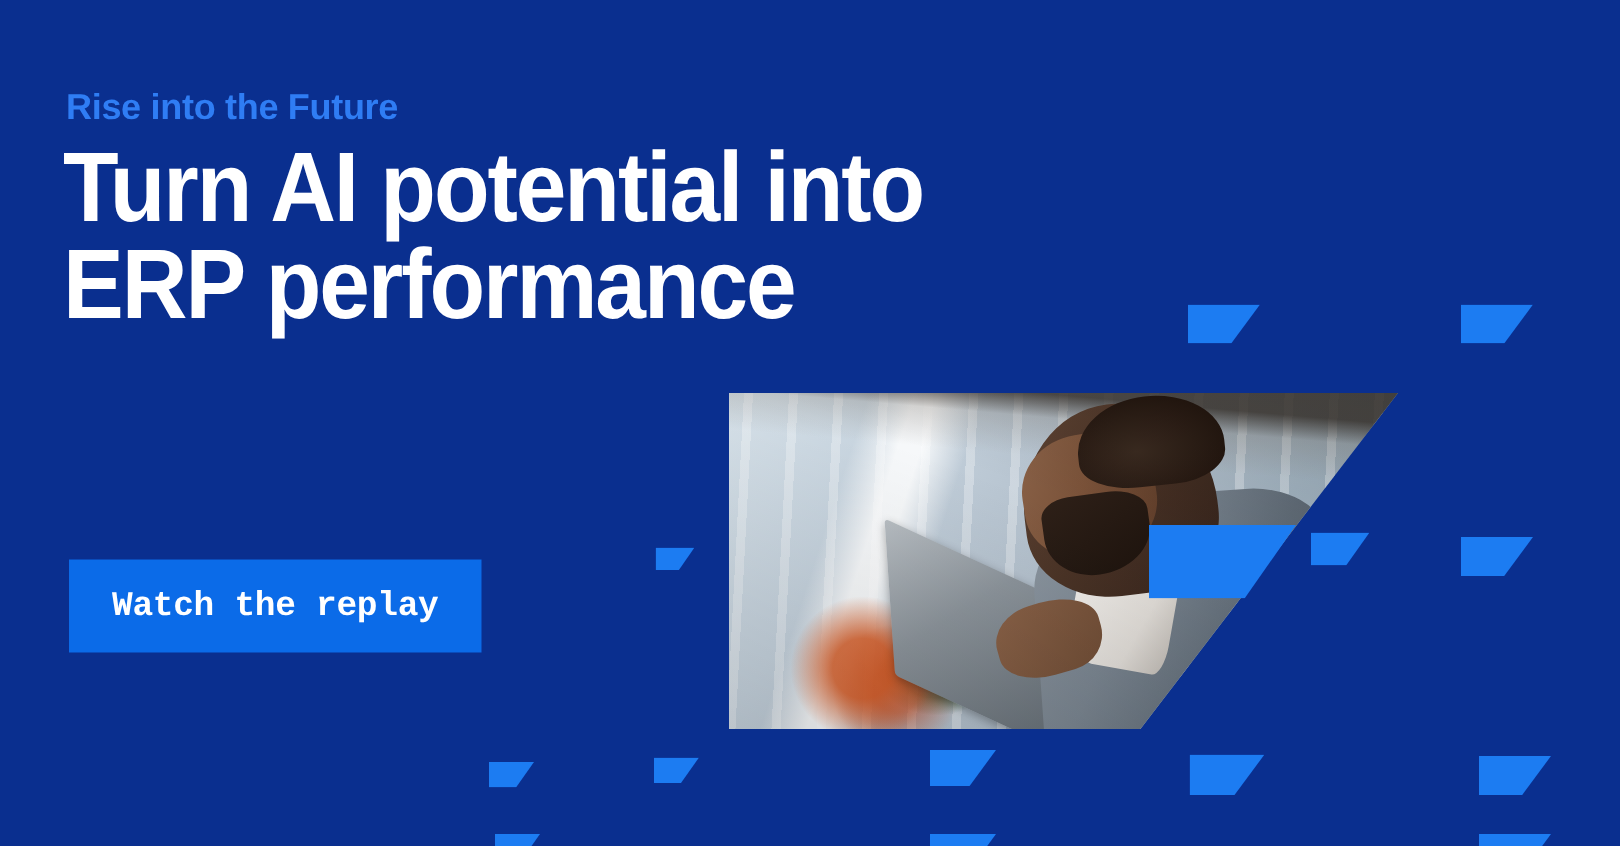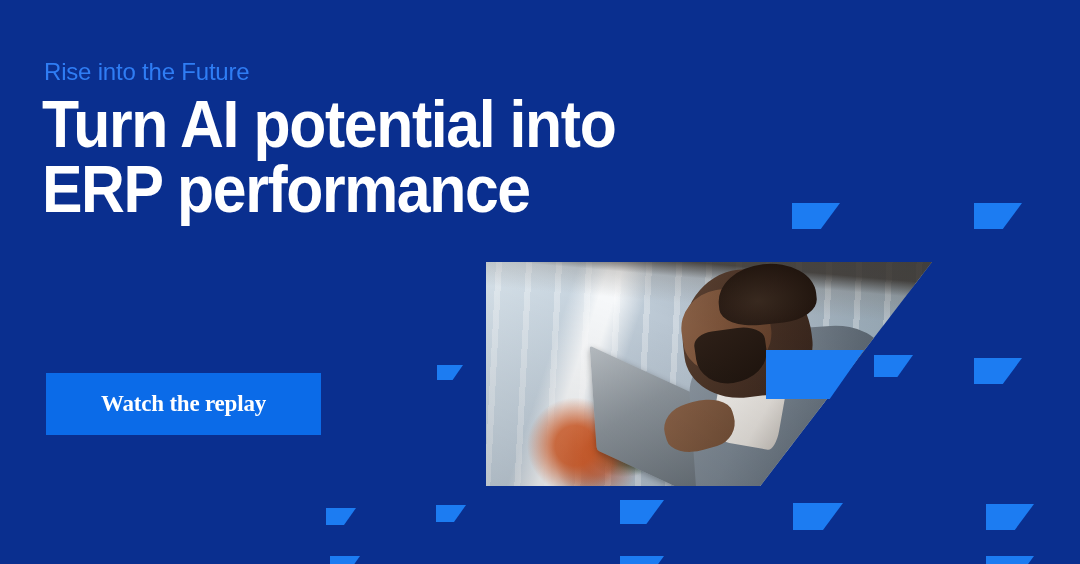--- a/index.html
+++ b/index.html
@@ -27,21 +27,21 @@
     position: absolute;
     background: #1c7cf2;
   }
 
   
   .eyebrow {
     position: absolute;
     left: 44px;
     top: 58px;
     font-size: 24px;
-    font-weight: normal;
+    font-weight: bold;
     letter-spacing: -0.2px;
     color: #2f7df4;
     white-space: nowrap;
   }
   .headline {
     position: absolute;
     left: 42px;
     top: 92px;
     width: 760px;
     font-size: 66px;
@@ -60,21 +60,21 @@
   
   .cta {
     position: absolute;
     left: 46px;
     top: 373px;
     width: 275px;
     height: 62px;
     background: #0b6be8;
     border: none;
     color: #ffffff;
-    font-family: Liberation Serif, serif;
+    font-family: Liberation Mono, monospace;
     font-size: 23px;
     font-weight: bold;
     letter-spacing: -0.2px;
     cursor: pointer;
     display: flex;
     align-items: center;
     justify-content: center;
     padding: 0;
   }
 

